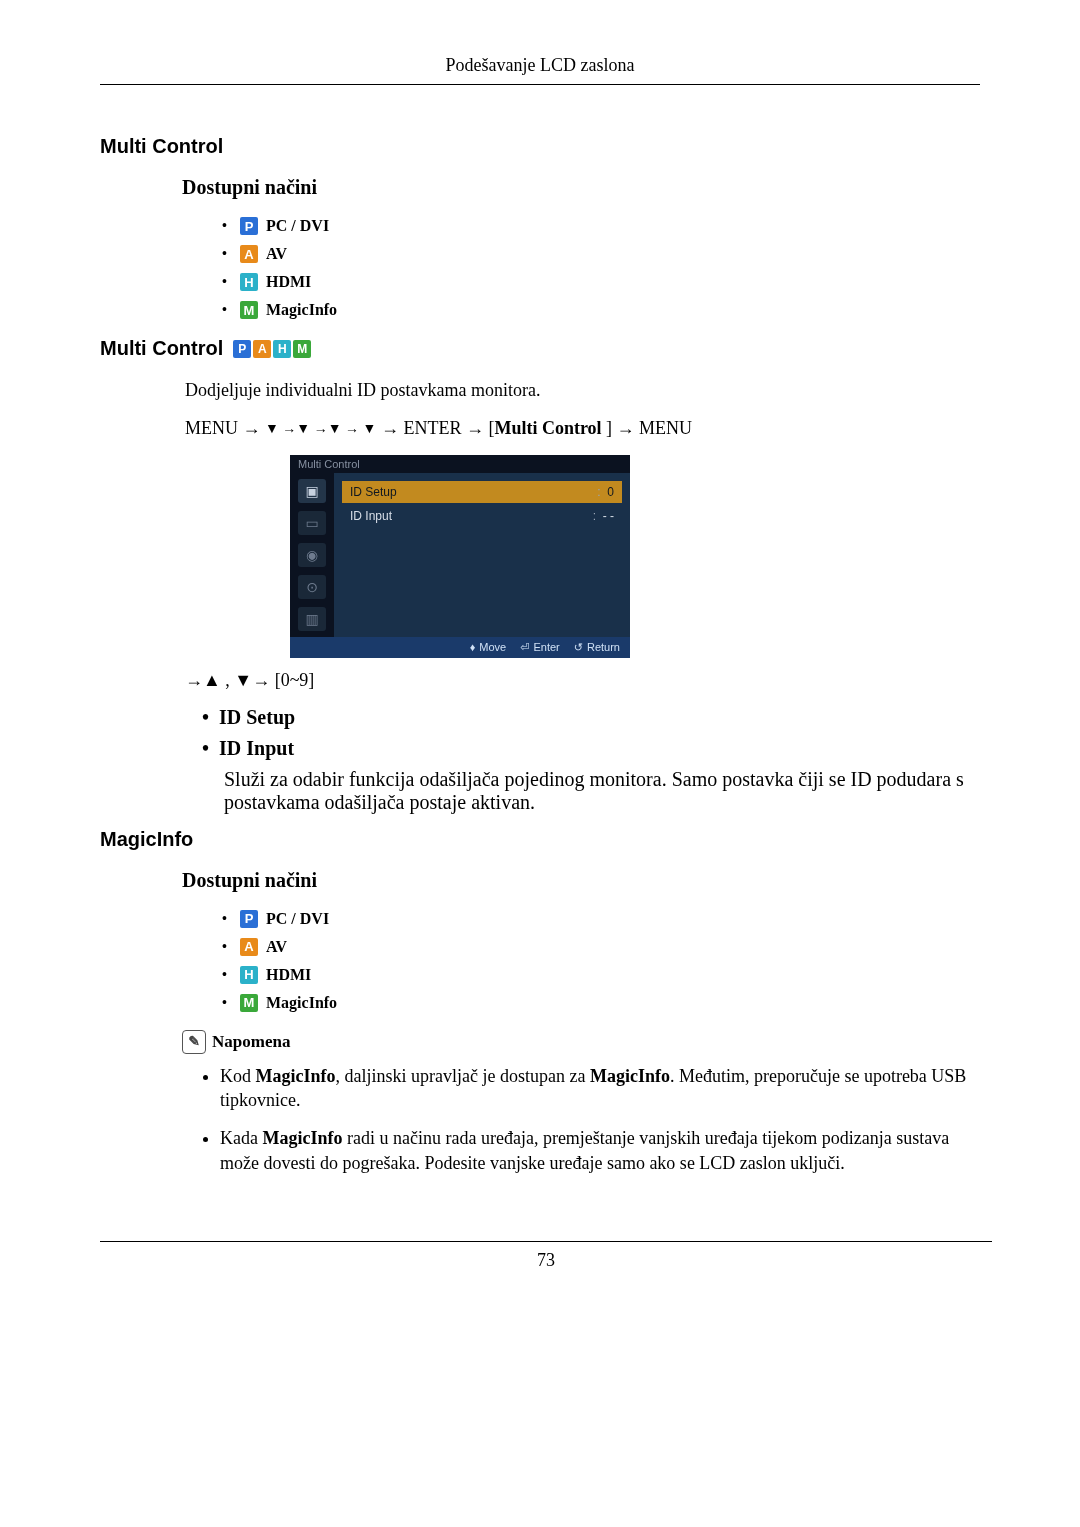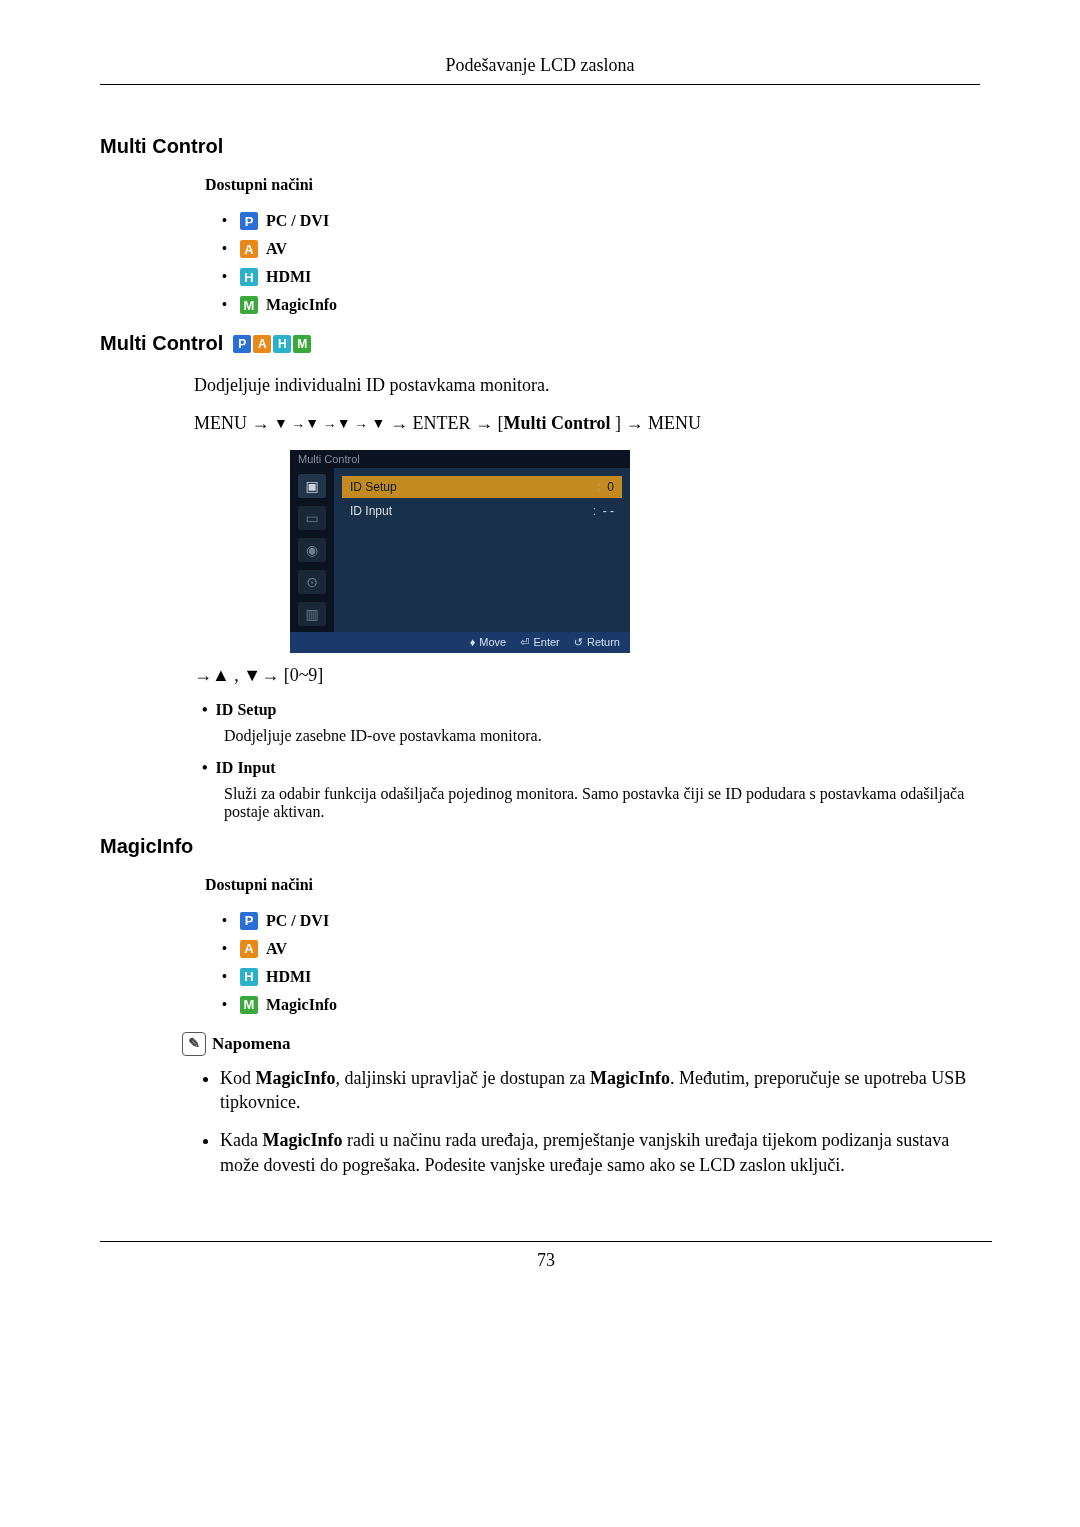--- a/index.html
+++ b/index.html
@@ -37,22 +37,22 @@
   }
   .h1.with-icons {
     display: flex;
     align-items: center;
     gap: 6px;
   }
   .h1-indent { margin-left: 0; }
   .h2 {
     font-family: "Times New Roman", Times, serif;
     font-weight: bold;
-    font-size: 16px;
-    margin: 14px 0 18px 105px;
+    font-size: 20px;
+    margin: 14px 0 18px 82px;
   }
   ul.modes {
     list-style: none;
     margin: 0 0 18px 122px;
     padding: 0;
   }
   ul.modes li {
     display: flex;
     align-items: center;
     gap: 8px;
@@ -84,21 +84,21 @@
     display: inline-flex;
     gap: 2px;
     margin-left: 4px;
   }
   .icon-strip .mode-icon { width:18px; height:18px; font-size:12px; }
   .body-block {
     margin-left: 82px;
     font-size: 18px;
     line-height: 1.35;
   }
-  .body-block p { margin: 8px 0 14px 12px; }
+  .body-block p { margin: 8px 0 14px 3px; }
   .menu-path { margin: 10px 0 2px 0; }
   .menu-path .tri { font-size: 14px; vertical-align: 1px; }
   .screenshot-wrap {
     margin: 2px 0 10px 190px;
   }
   .osd {
     width: 340px;
     background: #101820;
     font-family: Arial, Helvetica, sans-serif;
     font-size: 12px;
@@ -139,21 +139,21 @@
   .osd-foot {
     background:#1a3a6a;
     display:flex; justify-content:flex-end; gap:14px;
     padding:4px 10px; font-size:11px; color:#cfe0f5;
   }
   .osd-foot .fk { display:flex; align-items:center; gap:4px; }
   .osd-foot .glyph { font-size:11px; }
 
   .sublist {
     margin: 10px 0 10px 102px;
-    font-size: 16px;
+    font-size: 20px;
   }
   .sublist .item { margin: 8px 0; }
   .sublist .item.bold { font-weight: bold; }
   .sublist .desc {
     margin: 6px 0 14px 22px;
     font-weight: normal;
   }
 
   .note-head {
     display:flex; align-items:center; gap:6px;
@@ -267,21 +267,20 @@
         </div>
       </div>
     </div>
 
     <div class="body-block">
       <p>→▲ , ▼→ [0~9]</p>
     </div>
 
     <div class="sublist">
       <div class="item bold">•&nbsp;&nbsp;<span>ID Setup</span></div>
-      <div class="desc">Dodjeljuje zasebne ID-ove postavkama monitora.</div>
 
       <div class="item bold">•&nbsp;&nbsp;<span>ID Input</span></div>
       <div class="desc">Služi za odabir funkcija odašiljača pojedinog monitora. Samo postavka čiji se ID podudara s postavkama odašiljača postaje aktivan.</div>
     </div>
 
     <div class="h1">MagicInfo</div>
     <div class="h2">Dostupni načini</div>
 
     <ul class="modes">
       <li>

